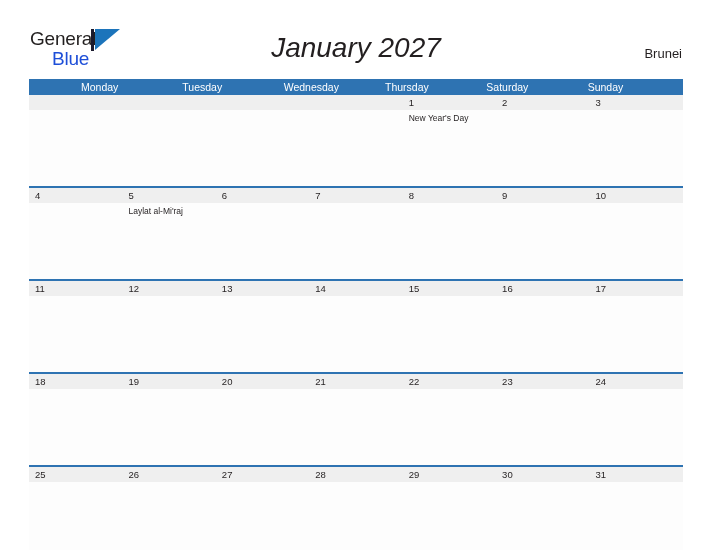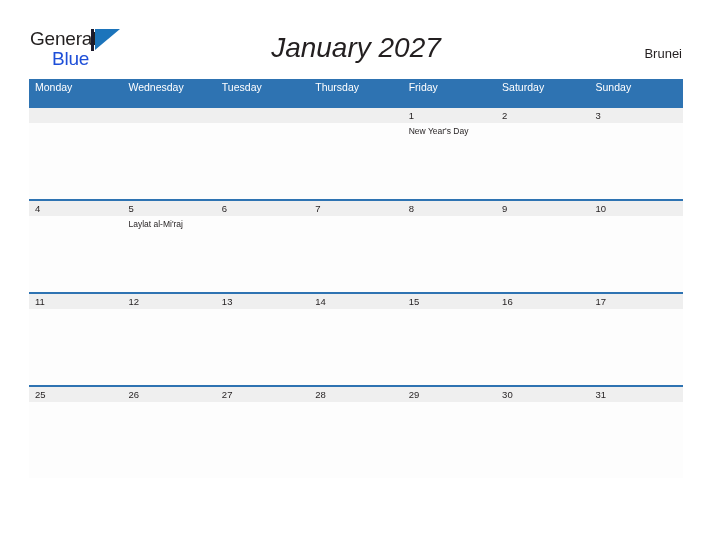--- a/index.html
+++ b/index.html
@@ -99,21 +99,22 @@
   .calendar {
     position: absolute;
     left: 29px;
     top: 79px;
     width: 654px;
   }
 
   .weekday-row {
     display: flex;
     background: #2e73b2;
-    height: 29px;
+    height: 16px;
+    padding-left: 46px;
   }
   .weekday {
     flex: 1 1 0;
     color: #ffffff;
     font-size: 10.5px;
     line-height: 17px;
     padding-left: 6px;
     box-sizing: border-box;
     white-space: nowrap;
     overflow: hidden;
@@ -175,24 +176,23 @@
   <div class="title">January 2027</div>
 
   <div class="country">Brunei</div>
 
 </div>
 
 <div class="calendar">
 
   <div class="weekday-row">
     <div class="weekday">Monday</div>
+    <div class="weekday">Tuesday</div>
     <div class="weekday">Wednesday</div>
-    <div class="weekday">Tuesday</div>
     <div class="weekday">Thursday</div>
-    <div class="weekday">Friday</div>
     <div class="weekday">Saturday</div>
     <div class="weekday">Sunday</div>
   </div>
 
   <div id="weeks-container">
       <div class="week-row">
         <div class="date-band">
           <div class="date-cell"></div>
           <div class="date-cell"></div>
           <div class="date-cell"></div>
@@ -250,20 +250,40 @@
           <div class="event-cell"></div>
           <div class="event-cell"></div>
           <div class="event-cell"></div>
           <div class="event-cell"></div>
           <div class="event-cell"></div>
           <div class="event-cell"></div>
         </div>
       </div>
       <div class="week-row">
         <div class="date-band">
+          <div class="date-cell">18</div>
+          <div class="date-cell">19</div>
+          <div class="date-cell">20</div>
+          <div class="date-cell">21</div>
+          <div class="date-cell">22</div>
+          <div class="date-cell">23</div>
+          <div class="date-cell">24</div>
+        </div>
+        <div class="event-band">
+          <div class="event-cell"></div>
+          <div class="event-cell"></div>
+          <div class="event-cell"></div>
+          <div class="event-cell"></div>
+          <div class="event-cell"></div>
+          <div class="event-cell"></div>
+          <div class="event-cell"></div>
+        </div>
+      </div>
+      <div class="week-row">
+        <div class="date-band">
           <div class="date-cell">25</div>
           <div class="date-cell">26</div>
           <div class="date-cell">27</div>
           <div class="date-cell">28</div>
           <div class="date-cell">29</div>
           <div class="date-cell">30</div>
           <div class="date-cell">31</div>
         </div>
         <div class="event-band">
           <div class="event-cell"></div>

